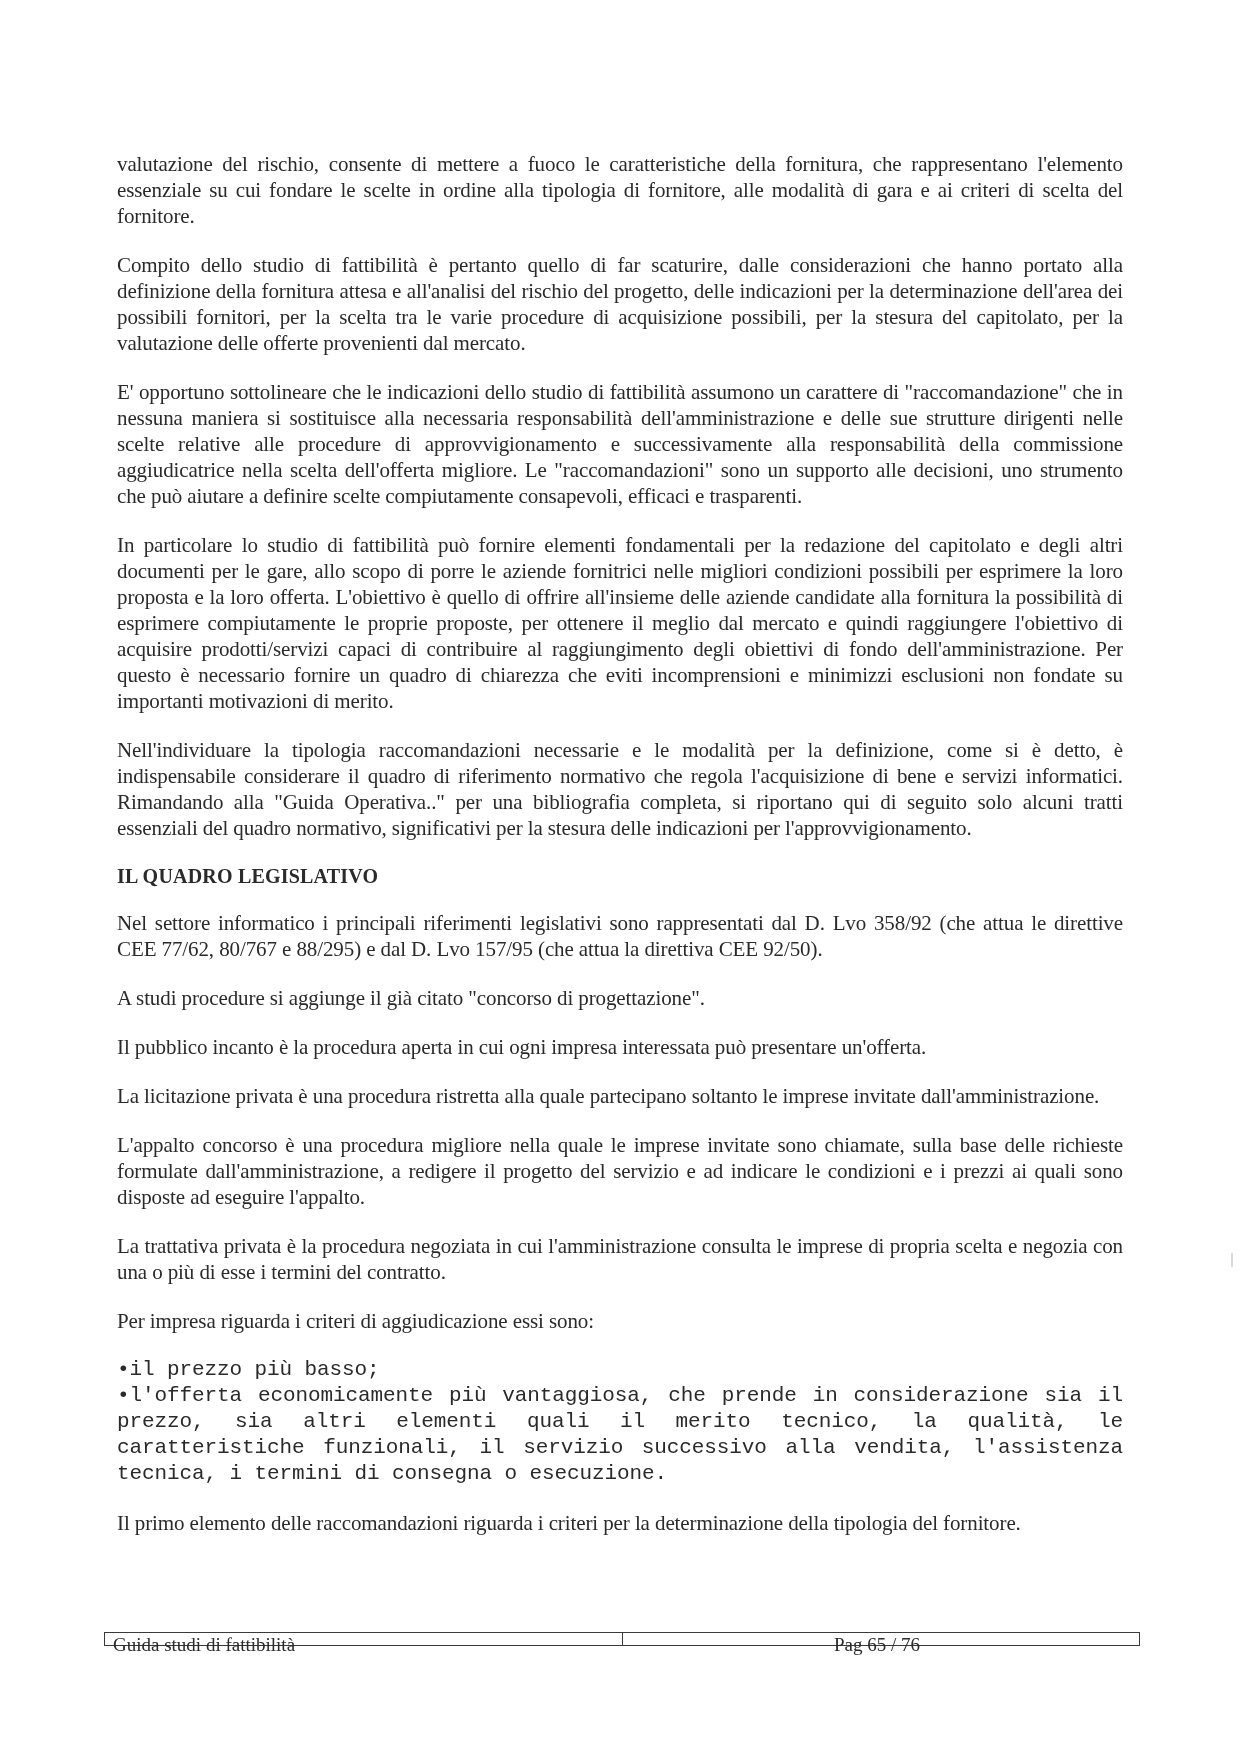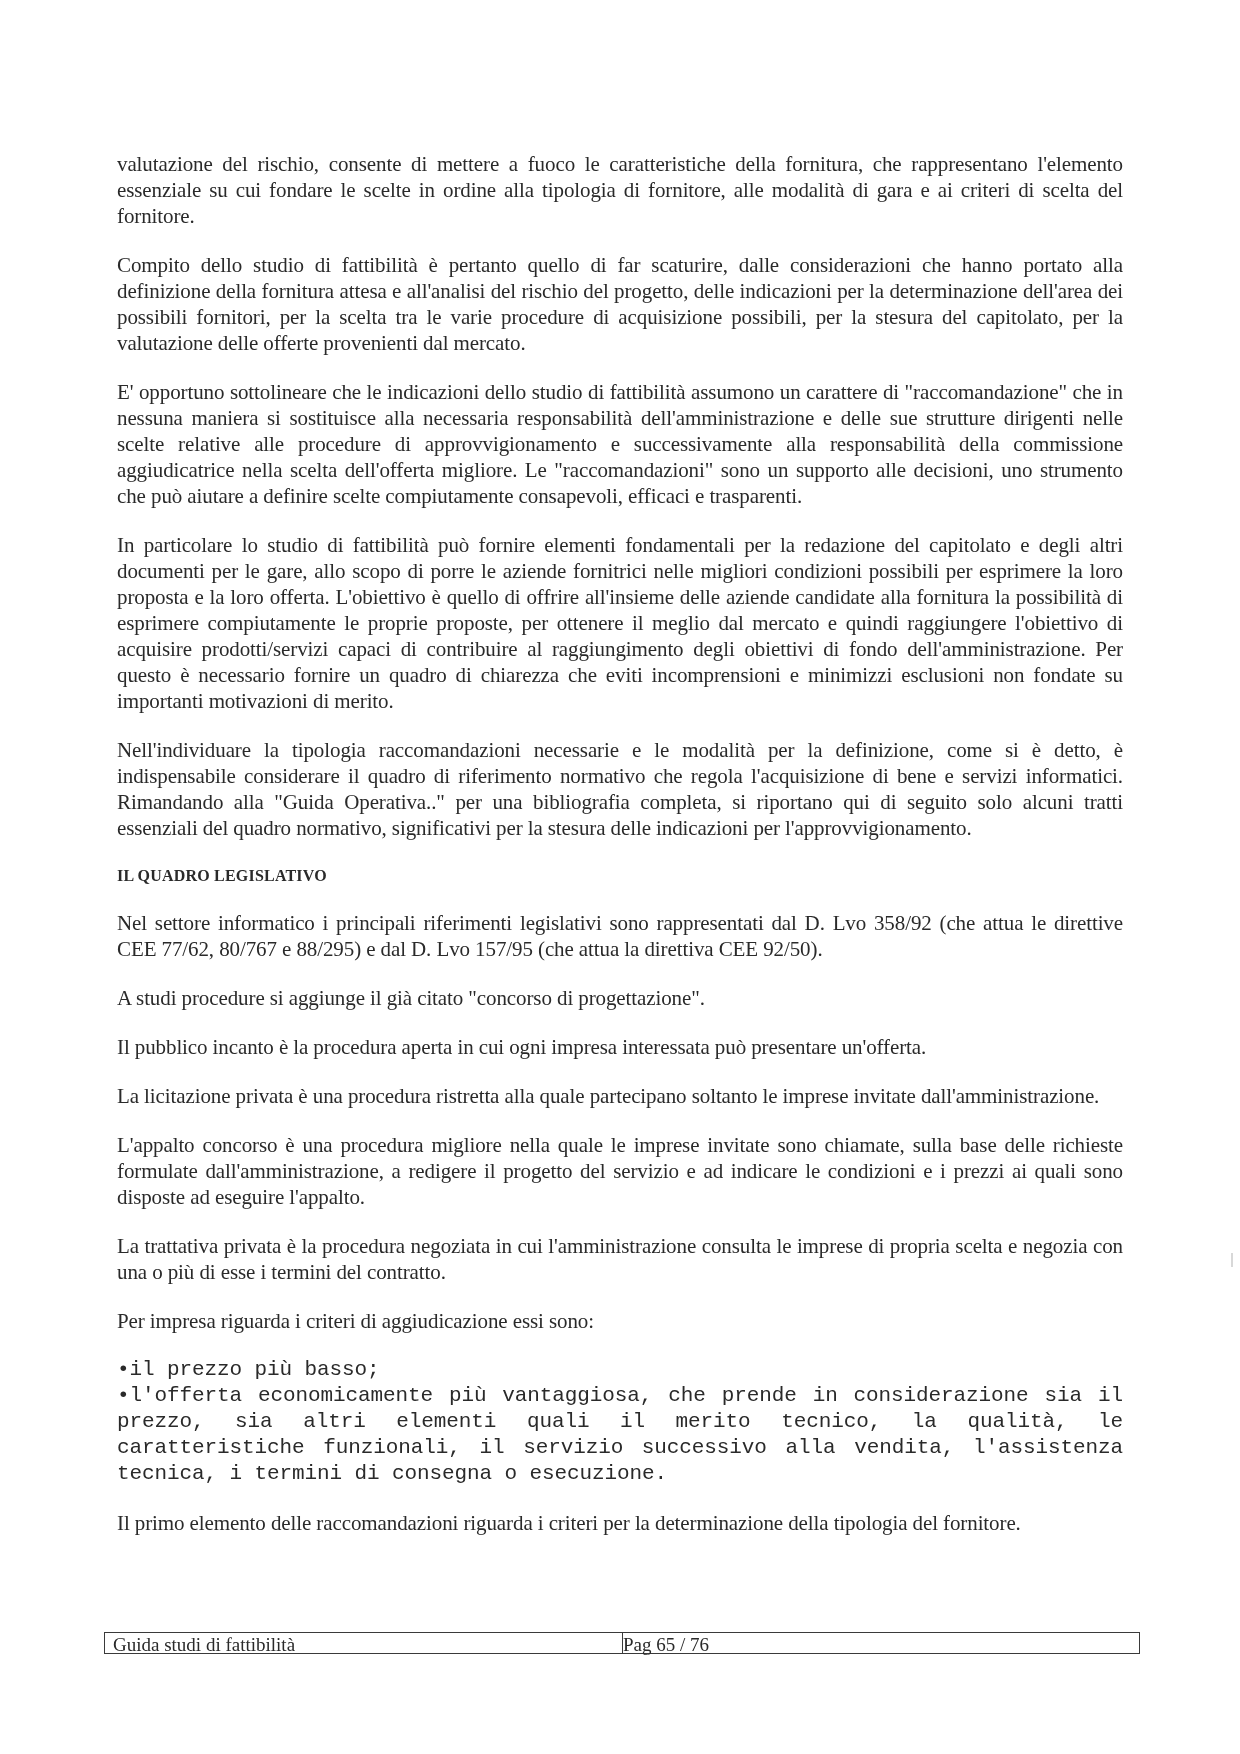--- a/index.html
+++ b/index.html
@@ -12,37 +12,37 @@
   p.para {
     margin: 8px 0 23px 0;
     font-size: 21px;
     line-height: 26px;
     text-align: justify;
     letter-spacing: -0.1px;
   }
   p.para.nojust { text-align: left; }
   h2.section-title {
     margin: 4px 0 22px 0;
-    font-size: 16px;
+    font-size: 20px;
     font-weight: bold;
     letter-spacing: 0.2px;
     line-height: 24px;
   }
   .bullet-line { display: block; font-family: Liberation Mono, monospace; }
   .footer {
-    position: absolute; left: 104px; top: 1632px; width: 1036px; height: 22px;
+    position: absolute; left: 104px; top: 1632px; width: 1036px; height: 14px;
     border: 1.5px solid #3a3a3a; display: flex; box-sizing: border-box;
     font-size: 19px;
   }
   .footer-left {
     width: 518px; border-right: 1.5px solid #3a3a3a; padding-left: 8px;
     line-height: 24px; box-sizing: border-box;
   }
   .footer-right {
-    flex: 1; text-align: left; padding-right: 8px; line-height: 24px;
+    flex: 1; text-align: center; padding-right: 8px; line-height: 24px;
   }
   .scan-mark {
     position: absolute; left: 1231px; top: 1253px; width: 2px; height: 14px;
     background: #d8d8d8;
   }
 </style>
 </head>
 <body>
 
 <div class="page">

